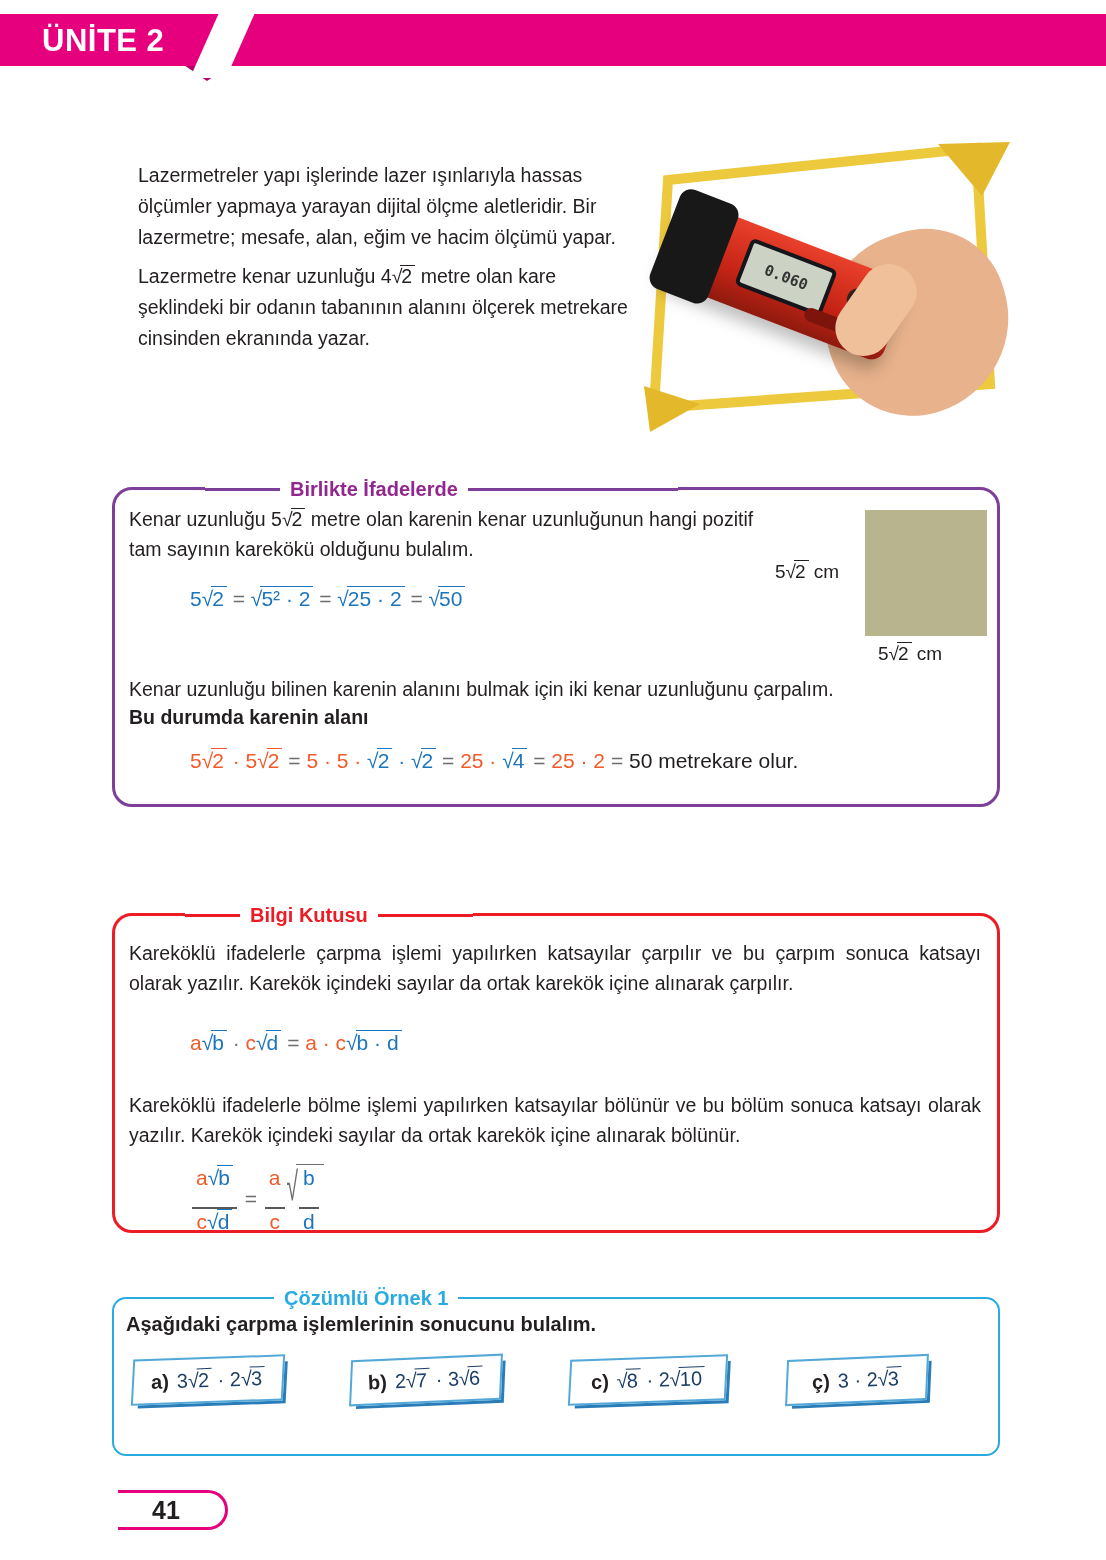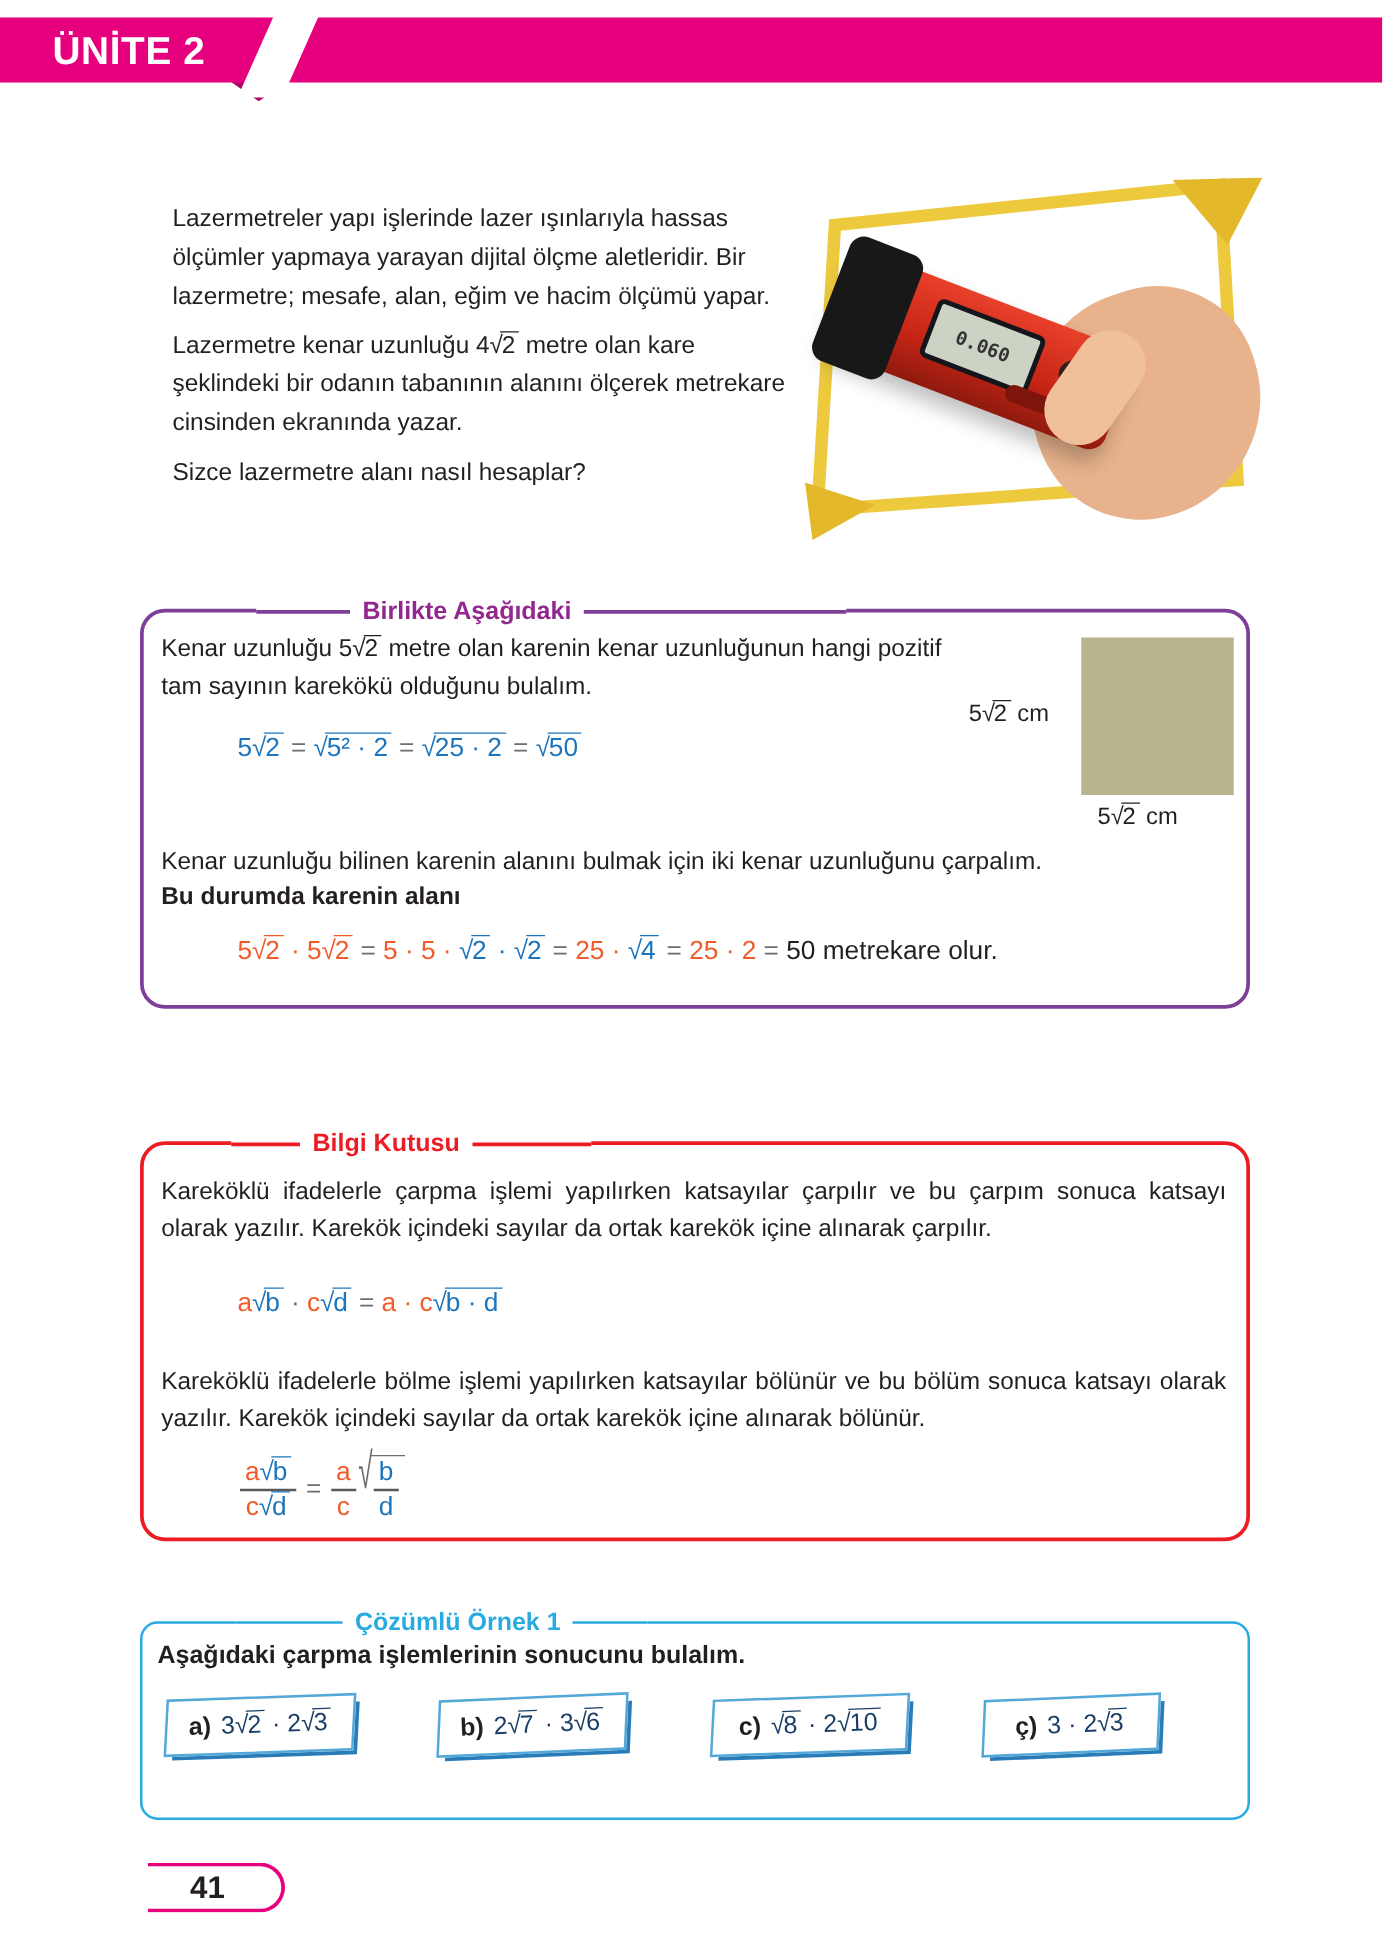--- a/index.html
+++ b/index.html
@@ -87,39 +87,38 @@
             border-left:none;border-radius:0 22px 22px 0;display:flex;align-items:center;
             padding-left:34px;font-size:25px;font-weight:bold;color:#231f20;background:#fff;}
 
   
   .sqrt{display:inline-block;white-space:nowrap;}
   .sqrt>.rad{letter-spacing:-1px;}
   .sqrt>.rb{display:inline-block;border-top:1.7px solid currentColor;padding:0 3px 0 1px;
             margin-left:-1px;line-height:1.12;}
   .sqrt.tall>.rad{display:inline-block;transform:scaleY(1.9) translateY(-1px);transform-origin:center bottom;}
   .frac{display:inline-flex;flex-direction:column;vertical-align:middle;text-align:center;
-        line-height:1.25;margin:0 2px;}
+        line-height:1.25;margin:0 2px;gap:16px;}
   .frac .fn,.frac .fd{display:block;padding:0 4px;}
   .frac .fd{border-top:2px solid #58595b;}
   .c-b{color:#1c75bc;} .c-o{color:#f15a29;} .c-g{color:#6d6e71;} .c-k{color:#231f20;}
 </style>
 </head>
 <body>
 
 <div class="page">
 
   <div class="unit-fold"></div>
   <div class="unit-bar"></div>
   <div class="unit-notch"></div>
   <div class="unit-label">ÜNİTE 2</div>
 
   <div class="intro">
     <p>Lazermetreler yapı işlerinde lazer ışınlarıyla hassas ölçümler yapmaya yarayan dijital ölçme aletleridir. Bir lazermetre; mesafe, alan, eğim ve hacim ölçümü yapar.</p>
     <p><span>Lazermetre kenar uzunluğu 4</span><span class="sqrt"><span class="rad">√</span><span class="rb">2</span></span><span> metre olan kare şeklindeki bir odanın tabanının alanını ölçerek metrekare cinsinden ekranında yazar.</span></p>
-    <p>Sizce lazermetre alanı nasıl hesaplar?</p>
   </div>
 
   <div class="photo">
     <svg width="380" height="292" viewBox="0 0 380 292">
       <polygon points="28,38 336,6 350,242 14,266" fill="#ffffff" stroke="#edc93d" stroke-width="10"></polygon>
       <polygon points="298,2 370,0 342,54" fill="#e3b82a"></polygon>
       <polygon points="4,244 60,262 10,290" fill="#e3b82a"></polygon>
     </svg>
     <div class="hand"></div>
     <div class="device">
@@ -129,21 +128,21 @@
       </div>
       <div class="btn1"></div>
       <div class="btn2"></div>
     </div>
     <div class="thumb"></div>
   </div>
 
   <section class="box birlikte">
     <div class="box-title t-purple">
       <span class="line" style="width:75px"></span>
-      <span class="txt">Birlikte Aşağıdaki</span>
+      <span class="txt">Birlikte İfadelerde</span>
       <span class="line" style="width:210px"></span>
     </div>
     <p class="b-p1"><span>Kenar uzunluğu 5</span><span class="sqrt"><span class="rad">√</span><span class="rb">2</span></span><span> metre olan karenin kenar uzunluğunun hangi pozitif tam sayının karekökü olduğunu bulalım.</span></p>
     <div class="b-math1"><span class="c-b">5</span><span class="sqrt c-b"><span class="rad">√</span><span class="rb">2</span></span><span class="c-g"> = </span><span class="sqrt c-b"><span class="rad">√</span><span class="rb">5² · 2</span></span><span class="c-g"> = </span><span class="sqrt c-b"><span class="rad">√</span><span class="rb">25 · 2</span></span><span class="c-g"> = </span><span class="sqrt c-b"><span class="rad">√</span><span class="rb">50</span></span></div>
     <div class="b-square"></div>
     <div class="b-sq-left"><span>5</span><span class="sqrt"><span class="rad">√</span><span class="rb">2</span></span><span> cm</span></div>
     <div class="b-sq-bottom"><span>5</span><span class="sqrt"><span class="rad">√</span><span class="rb">2</span></span><span> cm</span></div>
     <p class="b-p2">Kenar uzunluğu bilinen karenin alanını bulmak için iki kenar uzunluğunu çarpalım.</p>
     <p class="b-p3">Bu durumda karenin alanı</p>
     <div class="b-math2"><span class="c-o">5</span><span class="sqrt c-o"><span class="rad">√</span><span class="rb">2</span></span><span class="c-o"> · </span><span class="c-o">5</span><span class="sqrt c-o"><span class="rad">√</span><span class="rb">2</span></span><span class="c-g"> = </span><span class="c-o">5 · 5 · </span><span class="sqrt c-b"><span class="rad">√</span><span class="rb">2</span></span><span class="c-b"> · </span><span class="sqrt c-b"><span class="rad">√</span><span class="rb">2</span></span><span class="c-g"> = </span><span class="c-o">25 · </span><span class="sqrt c-b"><span class="rad">√</span><span class="rb">4</span></span><span class="c-g"> = </span><span class="c-o">25 · 2</span><span class="c-g"> = </span><span class="c-k">50 metrekare olur.</span></div>

